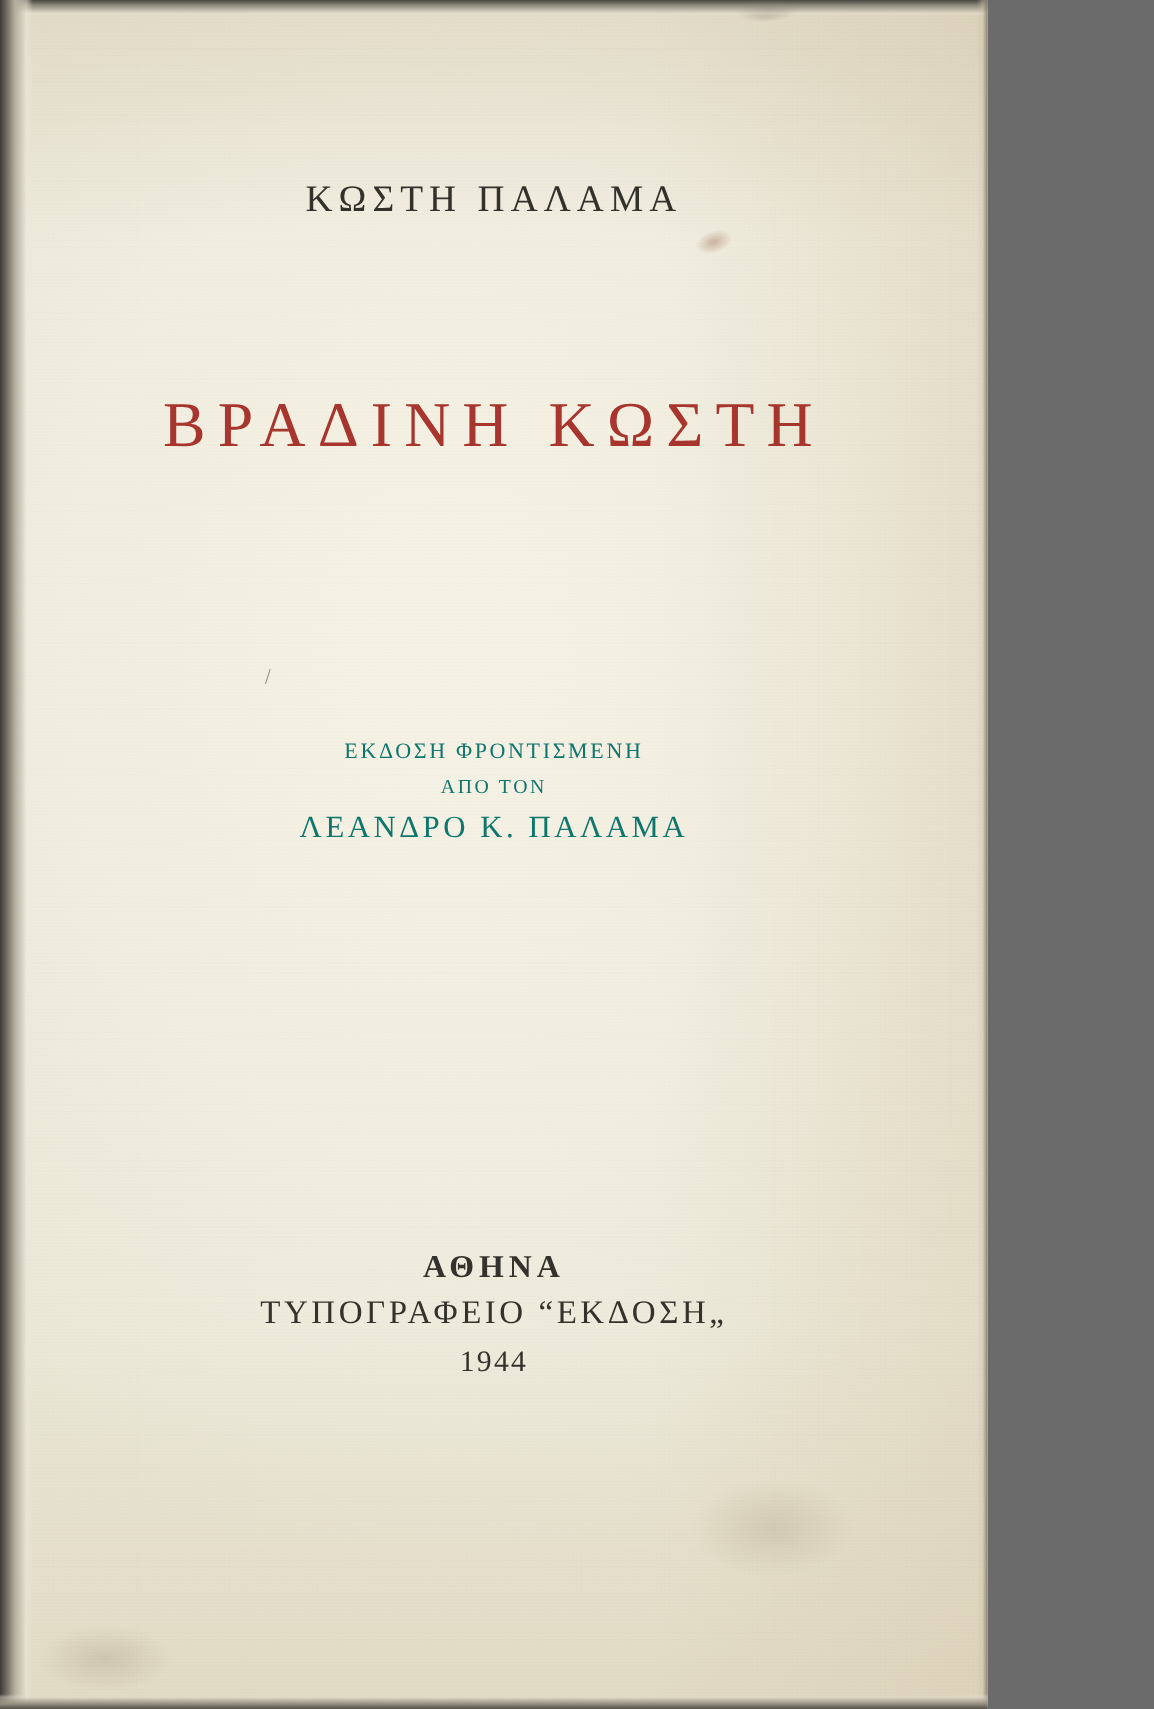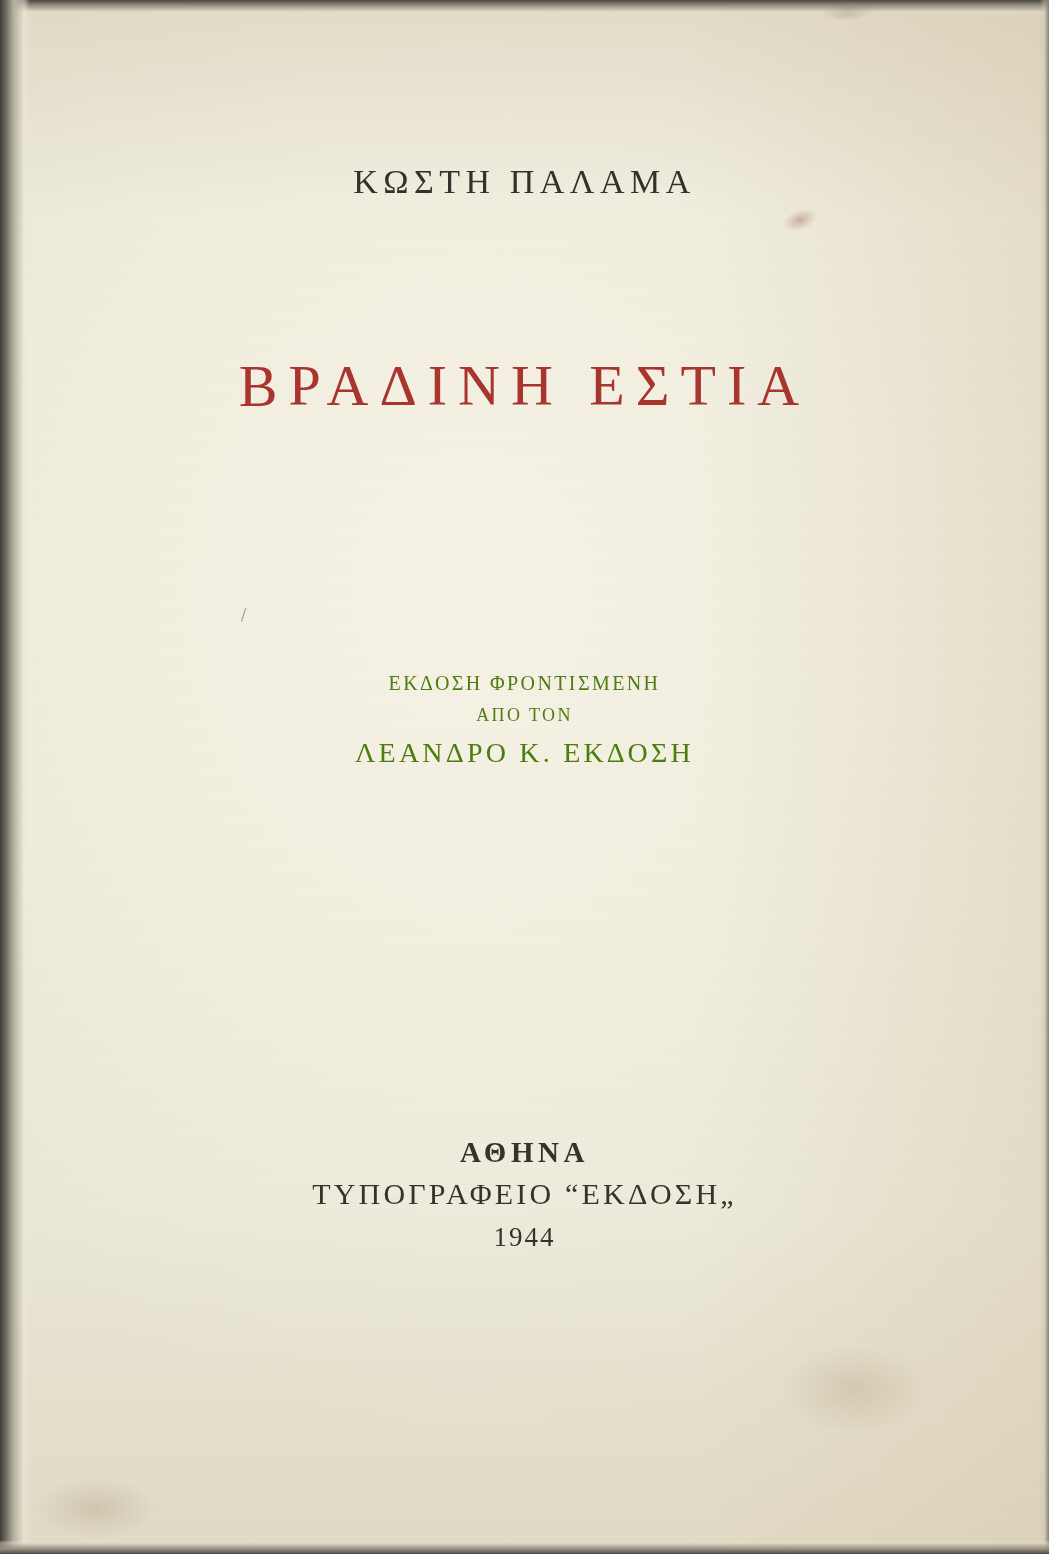--- a/index.html
+++ b/index.html
@@ -2,21 +2,21 @@
 <html><head>
 <meta charset="utf-8">
 <style>
   html, body {
     margin: 0;
     padding: 0;
     background: #6b6b6b;
   }
   .page {
     position: relative;
-    width: 1049px;
+    width: 898px;
     height: 1554px;
     overflow: hidden;
     background: #f2efe2;
     font-family: "Liberation Serif", serif;
   }
   
   .paper-base {
     position: absolute;
     inset: 0;
     background:
@@ -135,21 +135,21 @@
     left: 0; right: 0;
     font-size: 58px;
     letter-spacing: 11px;
     color: #a8352e;
     font-family: "Liberation Serif", serif;
   }
   .edition-block {
     position: absolute;
     top: 668px;
     left: 0; right: 0;
-    color: #4d7c0f;
+    color: #0f766e;
   }
   .edition-line1 {
     font-size: 20px;
     letter-spacing: 2.4px;
     line-height: 1.5;
   }
   .edition-line2 {
     font-size: 18px;
     letter-spacing: 2.4px;
     line-height: 1.9;
@@ -205,26 +205,26 @@
 
   <div class="smudge smudge-top-right"></div>
   <div class="smudge smudge-mid-right"></div>
   <div class="smudge smudge-bottom-right"></div>
   <div class="smudge smudge-bottom-left"></div>
   <div class="tick-mark"></div>
 
   <div class="content">
     <div class="author">ΚΩΣΤΗ ΠΑΛΑΜΑ</div>
 
-    <div class="title">ΒΡΑΔΙΝΗ ΕΣΤΙΑ</div>
+    <div class="title">ΒΡΑΔΙΝΗ ΚΩΣΤΗ</div>
 
     <div class="edition-block">
       <div class="edition-line1">ΕΚΔΟΣΗ ΦΡΟΝΤΙΣΜΕΝΗ</div>
       <div class="edition-line2">ΑΠΟ ΤΟΝ</div>
-      <div class="editor-name">ΛΕΑΝΔΡΟ Κ. ΕΚΔΟΣΗ</div>
+      <div class="editor-name">ΛΕΑΝΔΡΟ Κ. ΠΑΛΑΜΑ</div>
     </div>
 
     <div class="imprint">
       <div class="imprint-city">ΑΘΗΝΑ</div>
       <div class="imprint-press">ΤΥΠΟΓΡΑΦΕΙΟ “ΕΚΔΟΣΗ„</div>
       <div class="imprint-year">1944</div>
     </div>
   </div>
 
   <div class="grain"></div>

